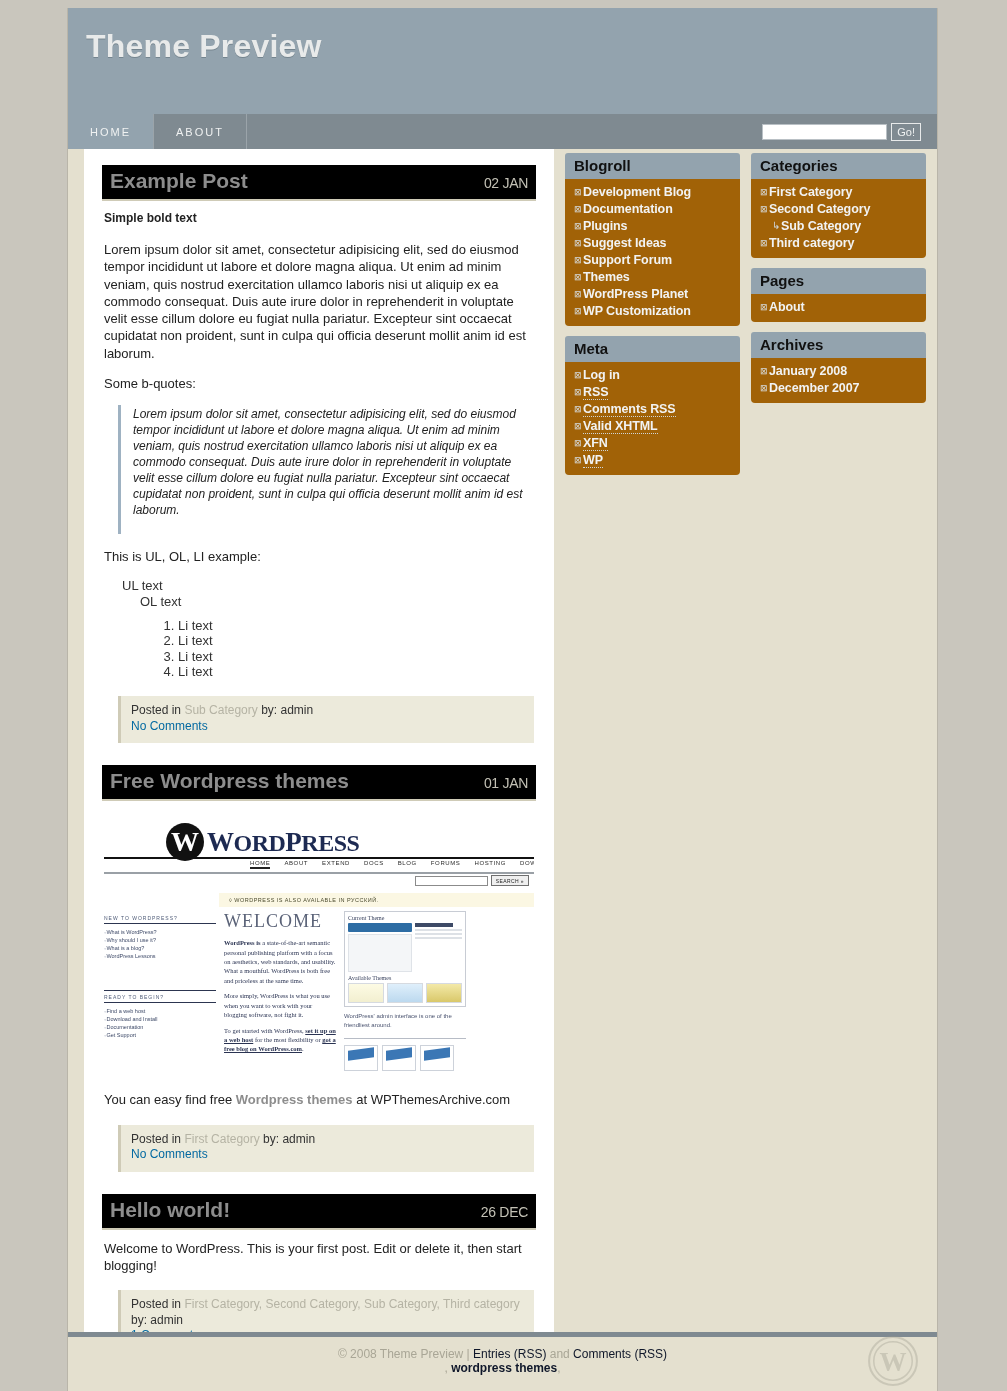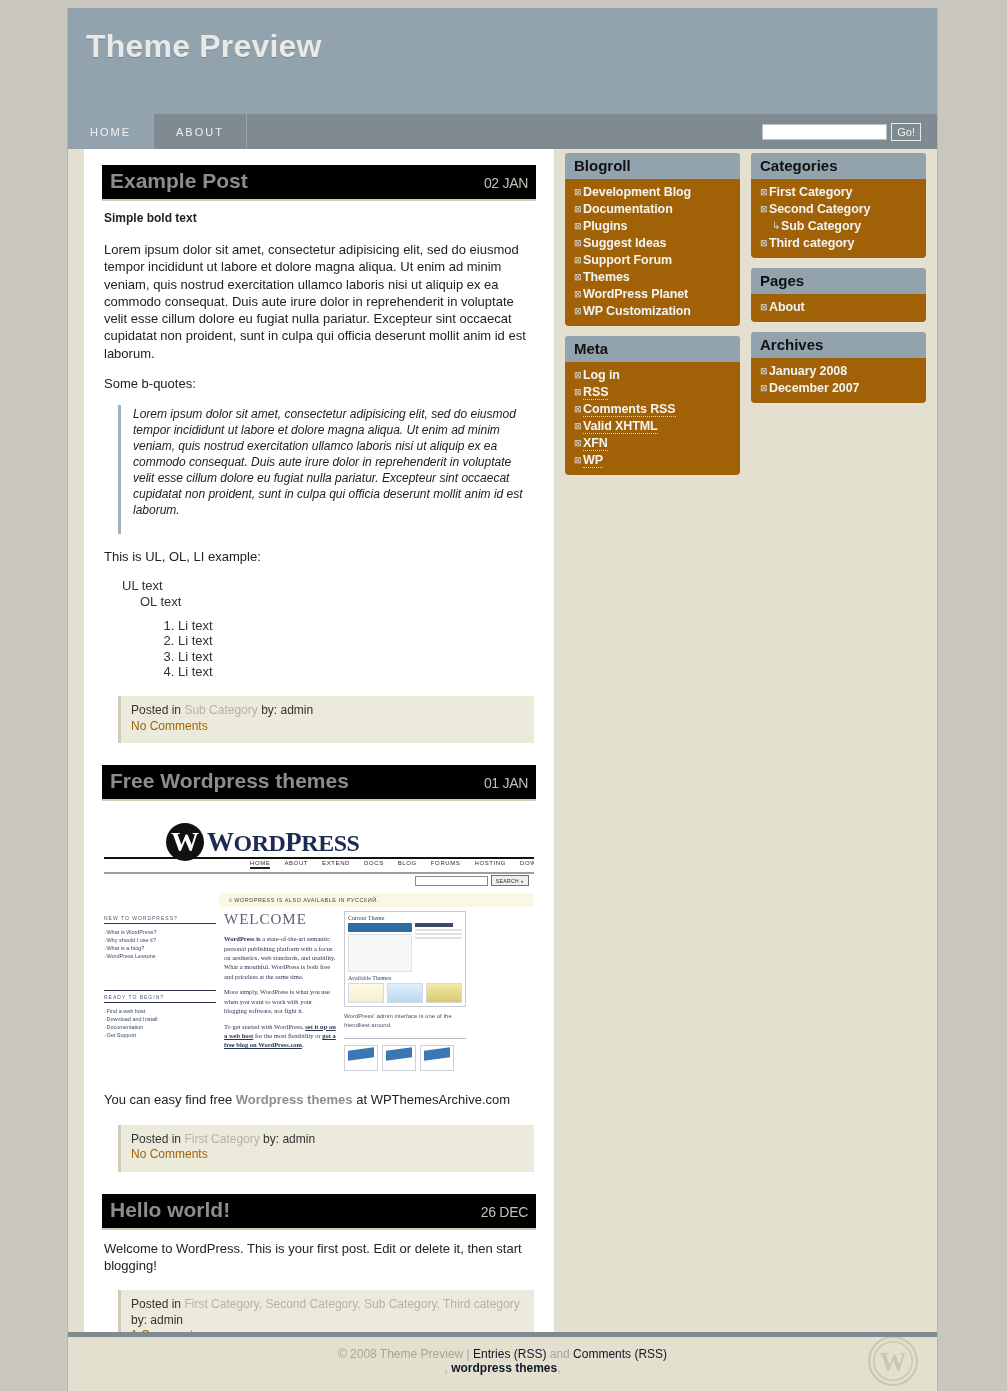--- a/index.html
+++ b/index.html
@@ -140,21 +140,21 @@
   .post-meta {
     background:#eceadb;
     border-left:3px solid #cfcbb7;
     padding:7px 10px 9px 10px;
     margin:16px 0 0 14px;
     font-size:12px;
     color:#333;
     line-height:1.3;
   }
   .post-meta a { color:#b5b3a4; text-decoration:none; }
-  .post-meta .cmt { color:#a16207; display:block; }
+  .post-meta .cmt { color:#0369a1; display:block; }
   .after-img { font-size:13px; color:#222; margin:0 0 4px 0; }
   .after-img .hl { color:#8d8d8d; font-weight:bold; }
 
   
   .sidebar {
     position:absolute;
     top:4px;
     width:175px;
   }
   #sidebar-left  { left:497px; }
@@ -283,21 +283,21 @@
     border-bottom:1px solid #2c3550; padding-bottom:2px; margin:0 0 4px 0;
   }
   .wps-colL ul { list-style:none; margin:0 0 6px 0; padding:0; }
   .wps-colL li {
     font-family:"Liberation Sans", sans-serif;
     font-size:5.5px; color:#3e4a68; padding:1px 0;
   }
   .wps-colL li::before { content:"\25CB "; font-size:4px; color:#8a93a8; }
   .wps-colL .botblock { border-top:1px solid #2c3550; margin-top:30px; padding-top:3px; }
   .wps-colM { position:absolute; left:120px; top:100px; width:112px; }
-  .wps-welcome { font-size:15px; letter-spacing:1px; color:#5b6378; margin:0 0 6px 0; }
+  .wps-welcome { font-size:18px; letter-spacing:1px; color:#5b6378; margin:0 0 6px 0; }
   .wps-colM p { font-size:6.5px; line-height:1.45; margin:0 0 6px 0; color:#2a3352; }
   .wps-colM b { font-weight:bold; }
   .wps-colM u { text-decoration:underline; font-weight:bold; }
   .wps-colR { position:absolute; left:240px; top:100px; width:122px; }
   .wps-adminbox { border:1px solid #c8ccd4; background:#fff; padding:3px; }
   .wps-ab-title { font-size:6px; color:#3c4560; margin-bottom:2px; }
   .wps-ab-row { display:flex; gap:3px; }
   .wps-ab-left { width:64px; }
   .wps-ab-bar { height:9px; background:#2e6da4; border-radius:1px; margin-bottom:2px; }
   .wps-ab-lines { height:38px; background:#f4f6f8; border:1px solid #dfe3e8; }

